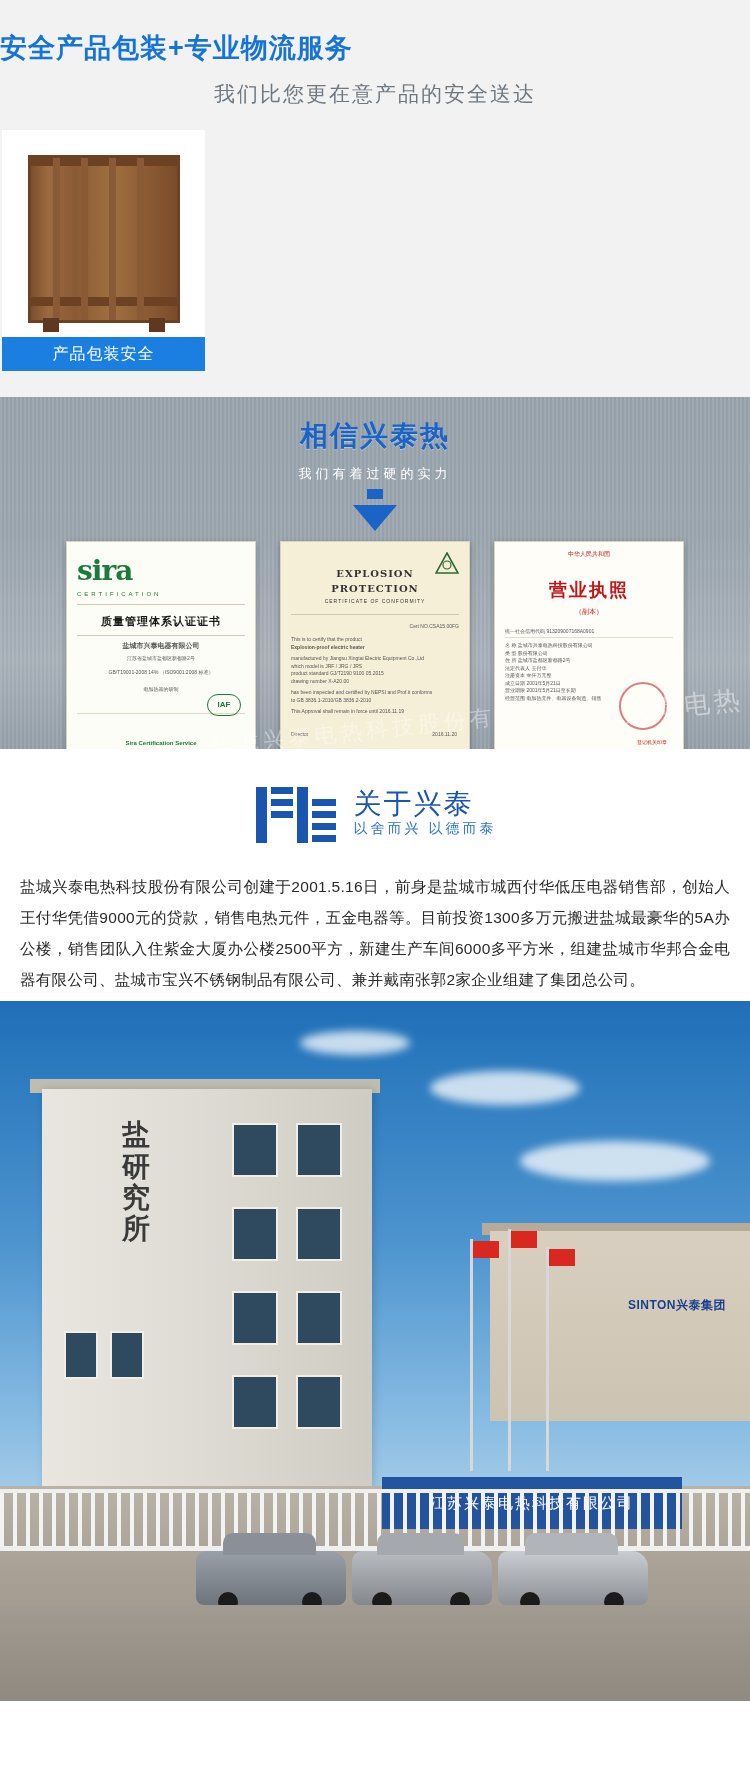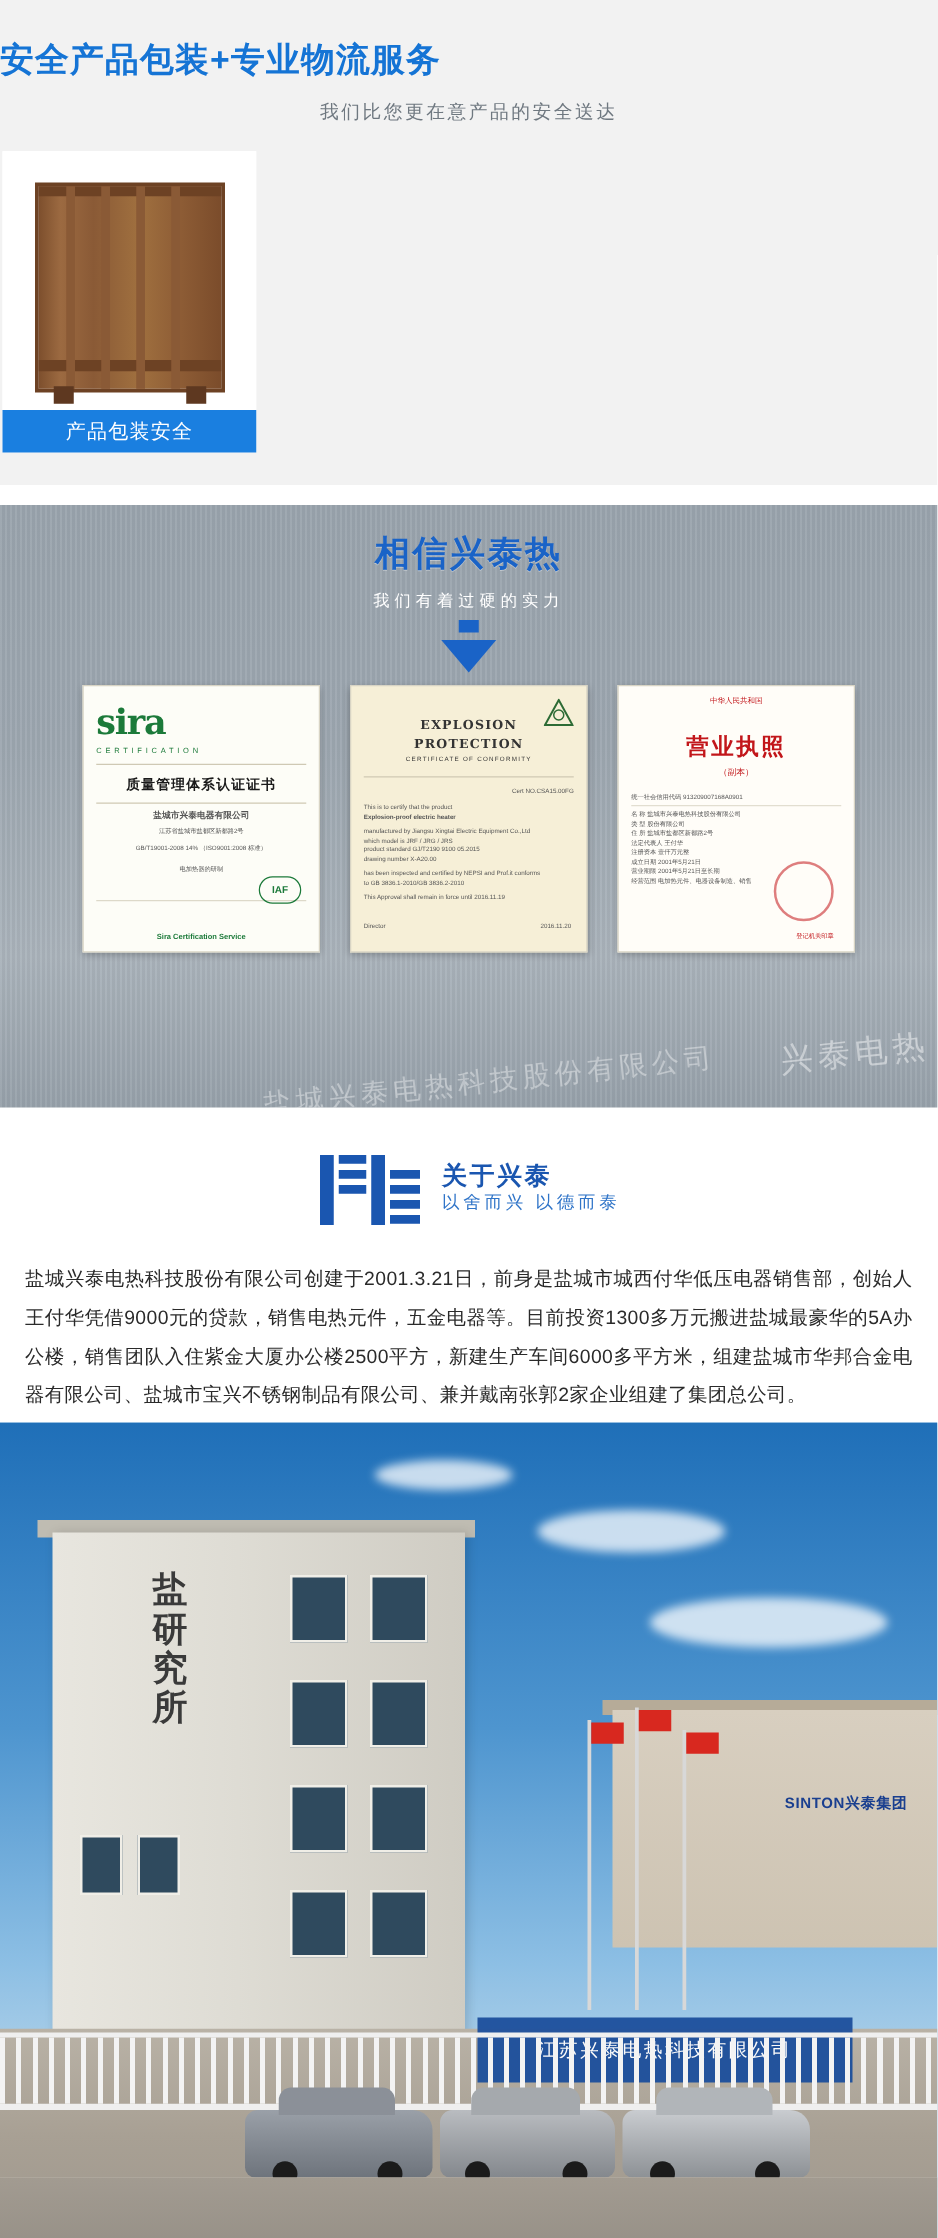--- a/index.html
+++ b/index.html
@@ -20,21 +20,21 @@
     color: #1574d5;
     font-size: 27px;
     font-weight: bold;
     letter-spacing: 1px;
     line-height: 1.2;
     padding: 8px 0 0 0;
   }
   .pack-sub {
     text-align: center;
     color: #6f7880;
-    font-size: 15px;
+    font-size: 21px;
     letter-spacing: 2px;
     margin-top: 16px;
     margin-bottom: 22px;
   }
   .pack-row {
     display: flex;
     justify-content: flex-start;
     gap: 4px;
     padding: 0 2px;
   }
@@ -67,26 +67,25 @@
   .crate-a { width: 152px; height: 168px; }
   .crate-b { width: 124px; height: 186px; }
   .slat { position: absolute; background: #8a5a36; }
 
   
   .truck-wrap { position: absolute; inset: 0; background: linear-gradient(#cfd9e2 0 46%, #b9b2a6 46% 70%, #8e8b84 70% 100%); }
 
   
   .sec-cert {
     position: relative;
-    height: 482px;
+    height: 352px;
     background:
       repeating-linear-gradient(90deg, rgba(255,255,255,0.05) 0 2px, rgba(0,0,0,0.03) 2px 4px),
       linear-gradient(180deg,#9aa4ad 0%, #9da7b0 40%, #aab3bb 75%, #97a1aa 100%);
     overflow: hidden;
-    margin-top: 16px;
   }
   .cert-title {
     text-align: center;
     color: #1a63c7;
     font-size: 28px;
     font-weight: bold;
     letter-spacing: 2px;
     padding-top: 20px;
     text-shadow: 0 1px 0 rgba(255,255,255,0.35);
   }
@@ -176,21 +175,21 @@
   }
 
   
   .sec-about { background: #ffffff; padding: 34px 0 6px 0; }
   .about-head {
     display: flex; align-items: center; justify-content: center; gap: 14px;
   }
   .logo-mark { width: 86px; height: 62px; position: relative; }
   .logo-bar { position:absolute; background:#1a56b0; }
   .about-texts { display:flex; flex-direction:column; justify-content:center; }
-  .about-title { color:#1a56b0; font-size: 20px; font-weight: bold; letter-spacing: 2px; line-height:1; }
+  .about-title { color:#1a56b0; font-size: 28px; font-weight: normal; letter-spacing: 2px; line-height:1; }
   .about-slogan { color:#2f74c8; font-size: 14px; letter-spacing: 3px; margin-top: 2px; }
   .about-body {
     margin: 26px 20px 0 20px;
     color: #2a2a2a;
     font-size: 15.5px;
     line-height: 2.0;
     text-align: justify;
     letter-spacing: 0.3px;
   }
 
@@ -352,21 +351,21 @@
         <div class="logo-bar" style="left:58px;top:16px;width:24px;height:7px;"></div>
         <div class="logo-bar" style="left:58px;top:28px;width:24px;height:7px;"></div>
         <div class="logo-bar" style="left:58px;top:40px;width:24px;height:7px;"></div>
         <div class="logo-bar" style="left:58px;top:52px;width:24px;height:7px;"></div>
       </div>
       <div class="about-texts">
         <div class="about-title">关于兴泰</div>
         <div class="about-slogan">以舍而兴 以德而泰</div>
       </div>
     </div>
-    <div class="about-body">盐城兴泰电热科技股份有限公司创建于2001.3.21日，前身是盐城市城西付华低压电器销售部，创始人王付华凭借9000元的贷款，销售电热元件，五金电器等。目前投资1300多万元搬进盐城最豪华的5A办公楼，销售团队入住紫金大厦办公楼2500平方，新建生产车间6000多平方米，组建盐城市华邦合金电器有限公司、盐城市宝兴不锈钢制品有限公司、兼并戴南张郭2家企业组建了集团总公司。</div>
+    <div class="about-body">盐城兴泰电热科技股份有限公司创建于2001.5.16日，前身是盐城市城西付华低压电器销售部，创始人王付华凭借9000元的贷款，销售电热元件，五金电器等。目前投资1300多万元搬进盐城最豪华的5A办公楼，销售团队入住紫金大厦办公楼2500平方，新建生产车间6000多平方米，组建盐城市华邦合金电器有限公司、盐城市宝兴不锈钢制品有限公司、兼并戴南张郭2家企业组建了集团总公司。</div>
   </section>
 
   <section class="sec-photo">
     <div class="sky"></div>
     <div class="cloud" style="left:430px;top:70px;width:150px;height:34px;"></div>
     <div class="cloud" style="left:520px;top:140px;width:190px;height:40px;"></div>
     <div class="cloud" style="left:300px;top:30px;width:110px;height:24px;"></div>
 
     <div class="bldg-right-roof"></div>
     <div class="bldg-right"></div>

